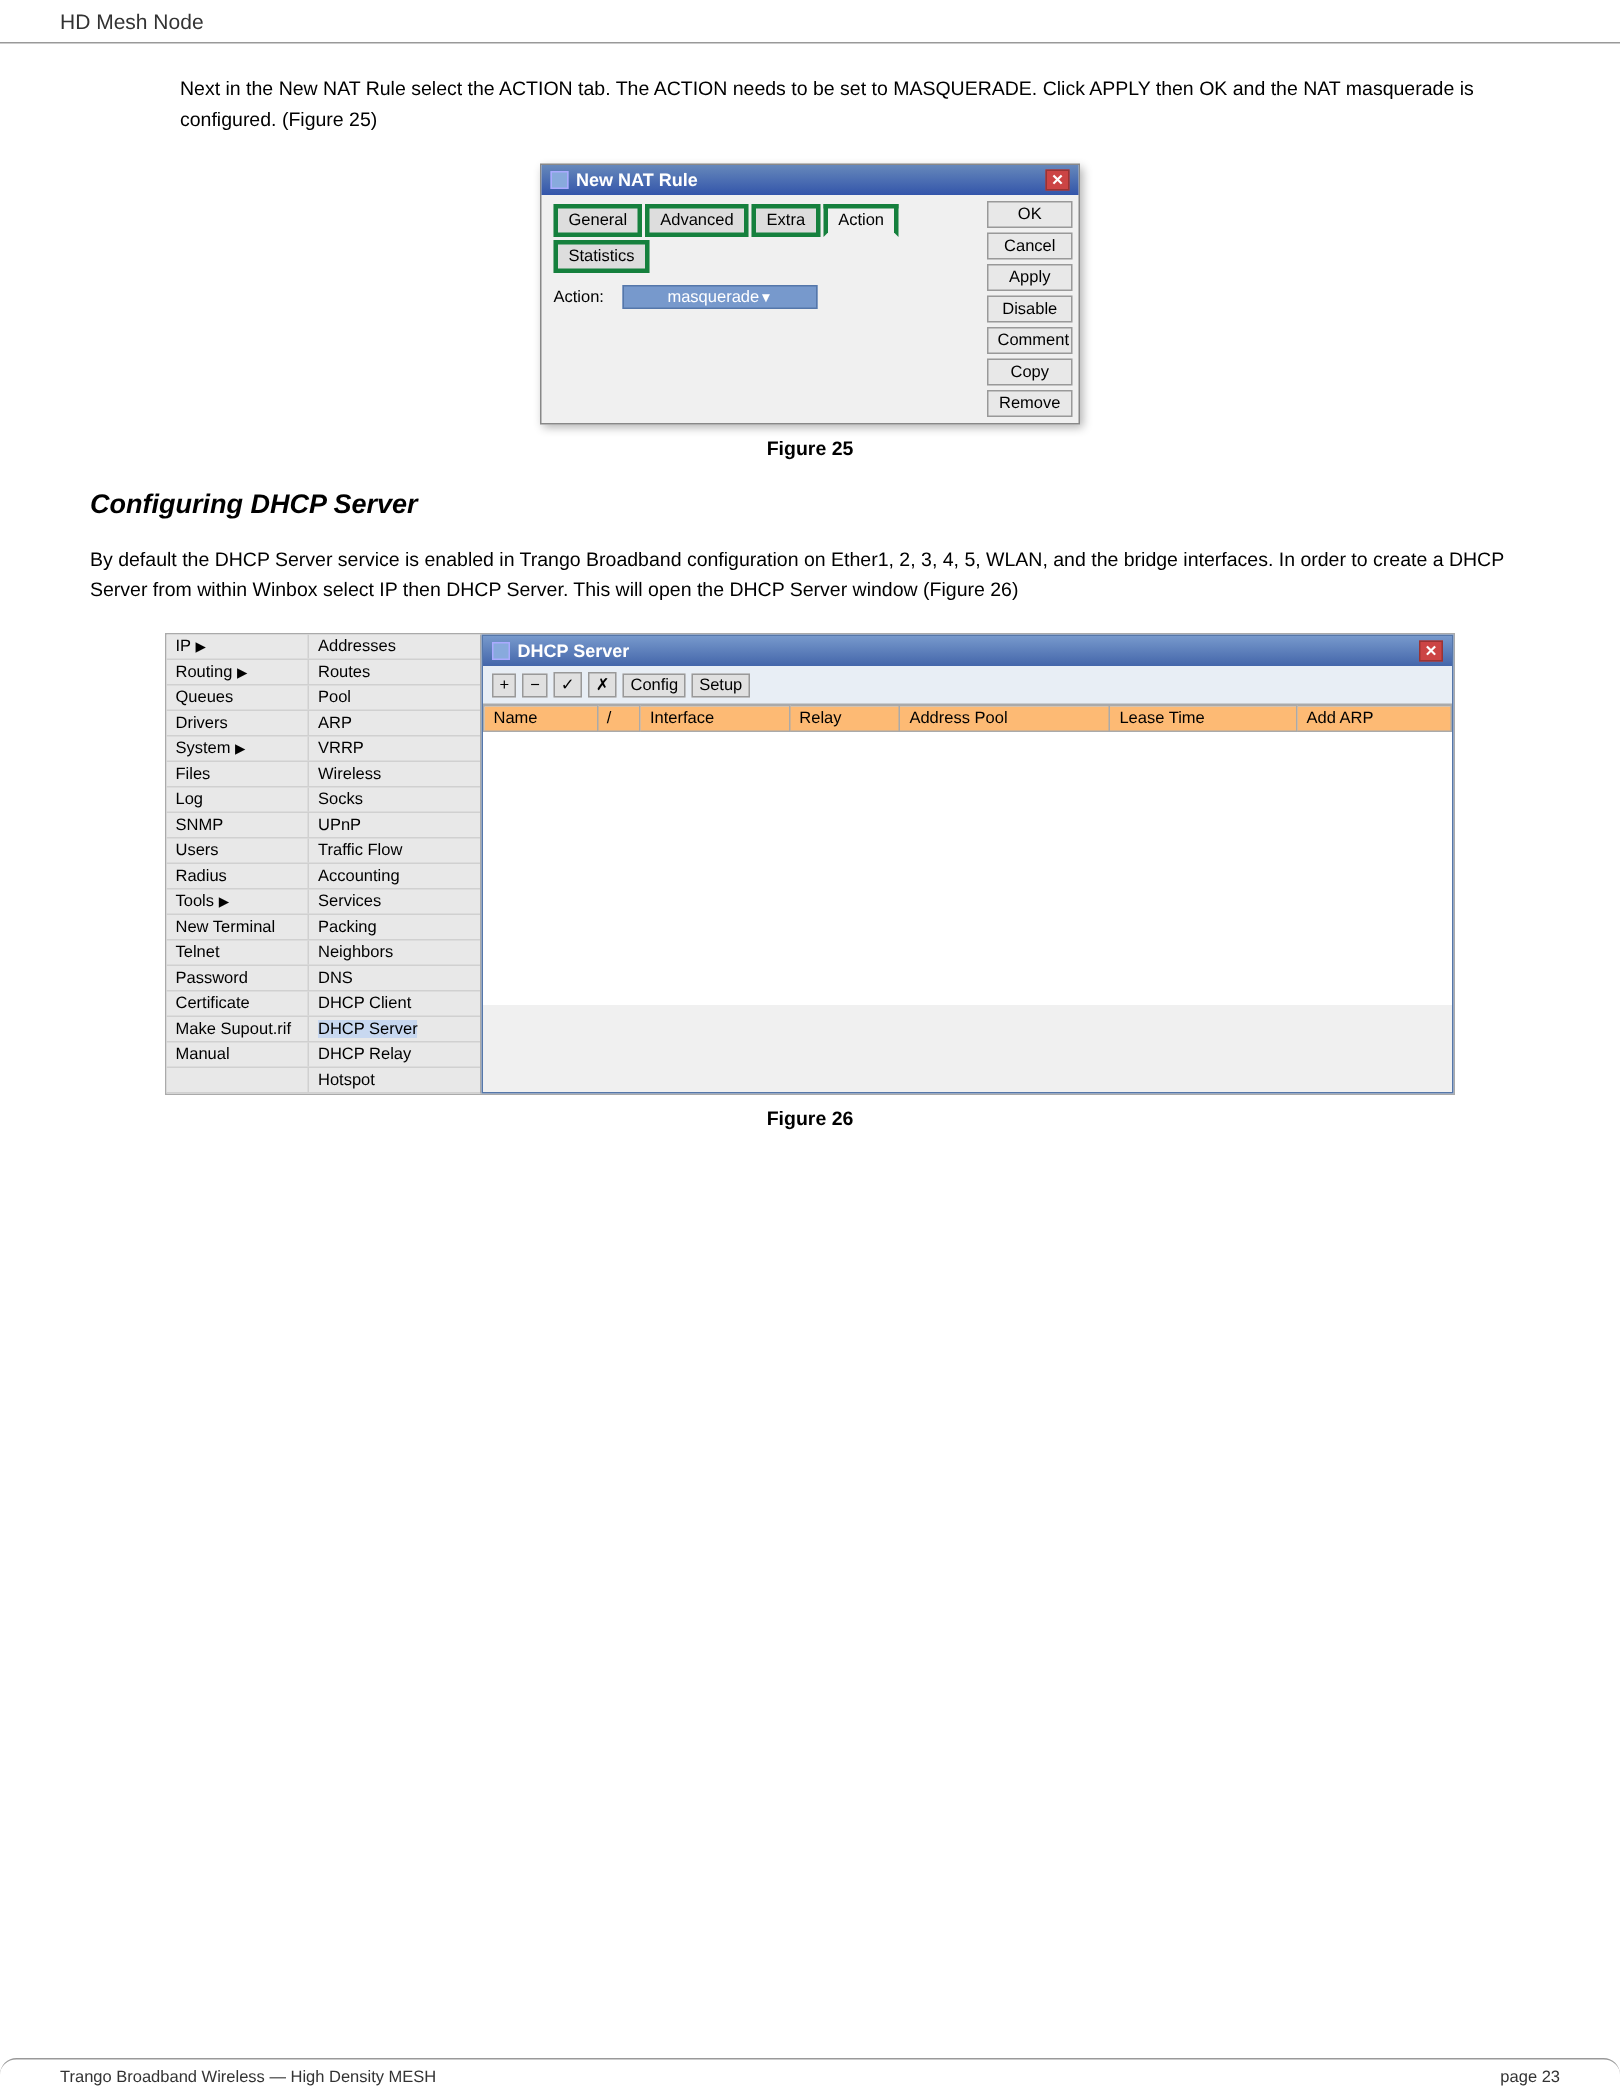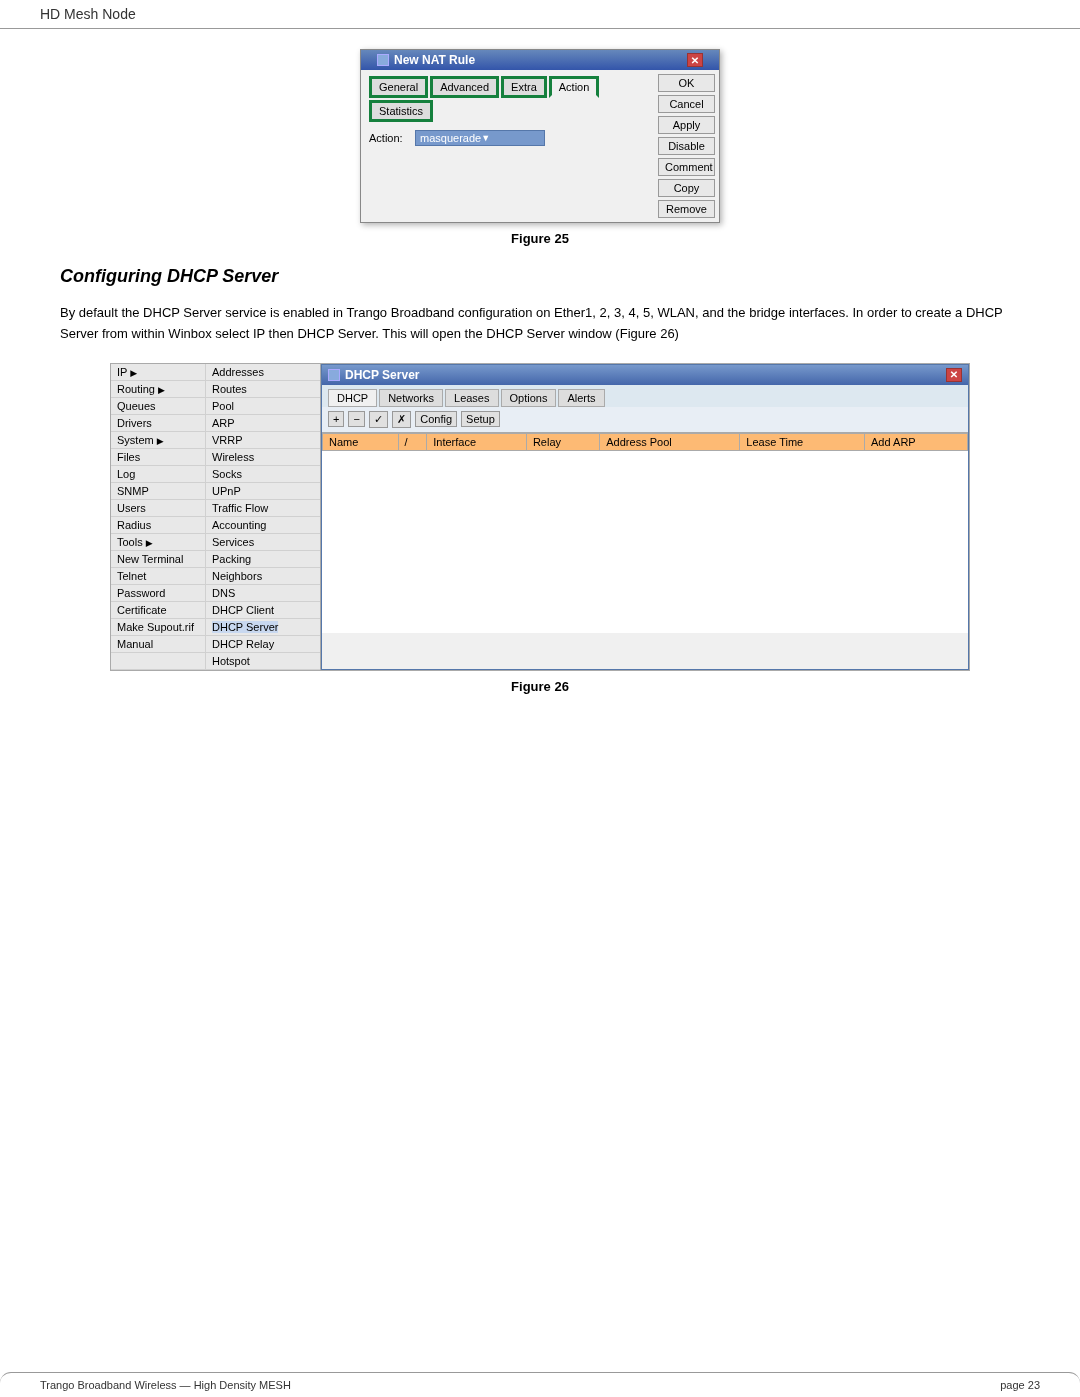--- a/index.html
+++ b/index.html
@@ -67,21 +67,21 @@
     .nat-window {
       width: 360px;
       border: 1px solid #888;
       background: #f0f0f0;
       box-shadow: 2px 2px 6px rgba(0,0,0,0.3);
     }
 
     .nat-titlebar {
       background: linear-gradient(to bottom, #6688bb, #3355aa);
       color: white;
-      padding: 3px 16px;
+      padding: 3px 6px;
       font-size: 12px;
       font-weight: bold;
       display: flex;
       align-items: center;
       justify-content: space-between;
       gap: 19px;
     }
 
     .nat-titlebar-left {
       display: flex;
@@ -157,21 +157,21 @@
 
     .nat-select {
       background: #7799cc;
       color: white;
       border: 1px solid #5577aa;
       padding: 1px 4px;
       font-size: 11px;
       width: 130px;
       display: flex;
       align-items: center;
-      justify-content: flex-start;
+      justify-content: center;
     }
 
     .nat-select-arrow {
       font-size: 9px;
     }
 
     .nat-right {
       width: 65px;
       padding: 4px 4px;
       display: flex;
@@ -333,20 +333,21 @@
   </style>
 </head>
 <body>
 
 <div class="header-bar">
   <span>HD Mesh Node</span>
 </div>
 
 <div class="main-content">
 
+  <p class="intro-text">Next in the New NAT Rule select the ACTION tab. The ACTION needs to be set to MASQUERADE. Click APPLY then OK and the NAT masquerade is configured. (Figure 25)</p>
 
   <div class="figure-container">
     <div class="nat-window">
 
       <div class="nat-titlebar">
         <div class="nat-titlebar-left">
           <span class="window-icon-small"></span>
           <span>New NAT Rule</span>
         </div>
         <div class="close-btn">✕</div>
@@ -470,27 +471,20 @@
 
       <div class="dhcp-window">
         <div class="dhcp-titlebar">
           <div class="dhcp-titlebar-left">
             <span class="window-icon-small"></span>
             <span>DHCP Server</span>
           </div>
           <div class="close-btn">✕</div>
         </div>
 
-        <div class="dhcp-tabs">
-          <div class="dhcp-tab active">DHCP</div>
-          <div class="dhcp-tab">Networks</div>
-          <div class="dhcp-tab">Leases</div>
-          <div class="dhcp-tab">Options</div>
-          <div class="dhcp-tab">Alerts</div>
-        </div>
 
         <div class="dhcp-toolbar">
           <button class="dhcp-tool-btn">+</button>
           <button class="dhcp-tool-btn">−</button>
           <button class="dhcp-tool-btn">✓</button>
           <button class="dhcp-tool-btn">✗</button>
           <button class="dhcp-tool-btn">Config</button>
           <button class="dhcp-tool-btn">Setup</button>
         </div>
 

